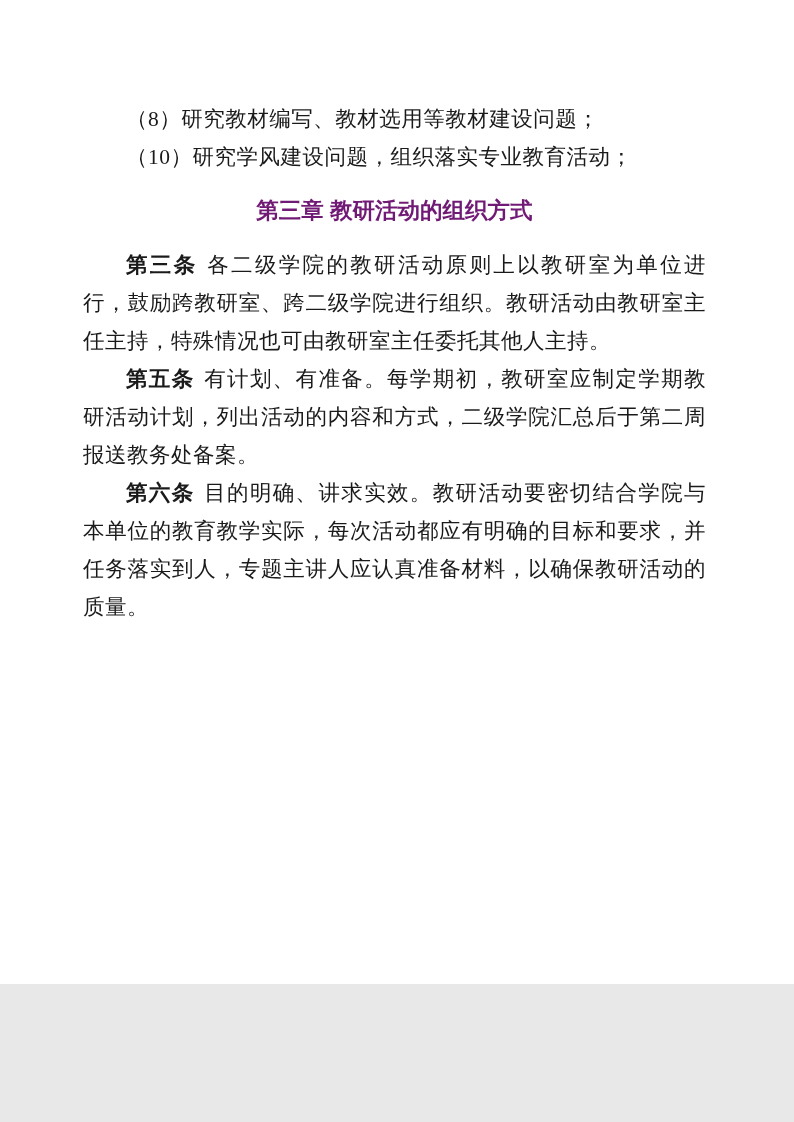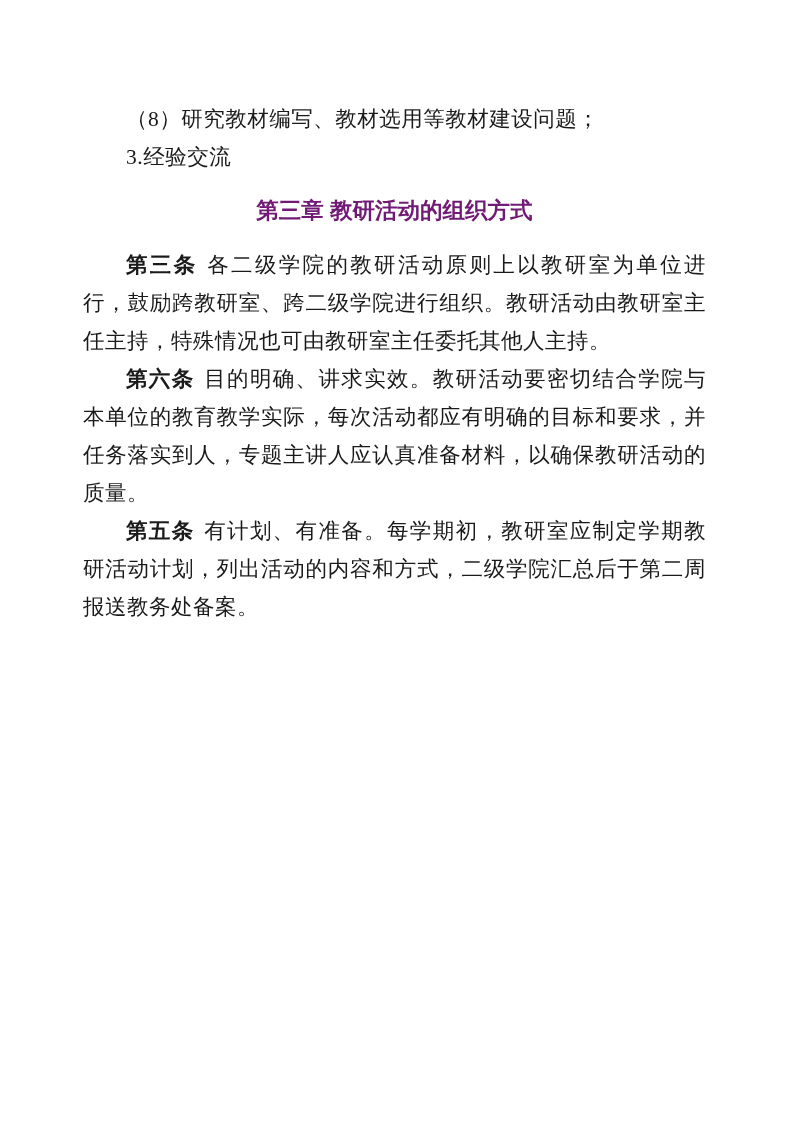--- a/index.html
+++ b/index.html
@@ -1,19 +1,19 @@
 <!DOCTYPE html>
 <html><head>
 <meta charset="utf-8">
 <style>
   html, body { margin: 0; padding: 0; background: #e8e8e8; }
   .page {
     position: relative;
     width: 794px;
-    height: 1122px;
+    height: 984px;
     margin: 0 auto;
     background: #ffffff;
     box-sizing: border-box;
     padding: 100px 88px 0 83px;
     overflow: hidden;
     color: #1a1a1a;
   }
   .body-para {
     margin: 0;
     font-family: "Liberation Serif", "DejaVu Serif", serif;
@@ -42,28 +42,28 @@
   }
 </style>
 </head>
 <body>
 
 <div class="page">
 
   <p class="body-para"><span>（8）研究教材编写、教材选用等教材建设问题；</span></p>
 
 
+  <p class="body-para"><span>（10）研究学风建设问题，组织落实专业教育活动；</span></p>
 
 
-  <p class="body-para"><span>3.经验交流</span></p>
 
 
   <h2 class="chapter-heading">第三章 教研活动的组织方式</h2>
 
   <p class="body-para"><span class="lead">第三条</span><span>各二级学院的教研活动原则上以教研室为单位进行，鼓励跨教研室、跨二级学院进行组织。教研活动由教研室主任主持，特殊情况也可由教研室主任委托其他人主持。</span></p>
 
 
 
+  <p class="body-para"><span class="lead">第五条</span><span>有计划、有准备。每学期初，教研室应制定学期教研活动计划，列出活动的内容和方式，二级学院汇总后于第二周报送教务处备案。</span></p>
+
   <p class="body-para"><span class="lead">第六条</span><span>目的明确、讲求实效。教研活动要密切结合学院与本单位的教育教学实际，每次活动都应有明确的目标和要求，并任务落实到人，专题主讲人应认真准备材料，以确保教研活动的质量。</span></p>
-
-  <p class="body-para"><span class="lead">第五条</span><span>有计划、有准备。每学期初，教研室应制定学期教研活动计划，列出活动的内容和方式，二级学院汇总后于第二周报送教务处备案。</span></p>
 
 </div>
 
 </body></html>

